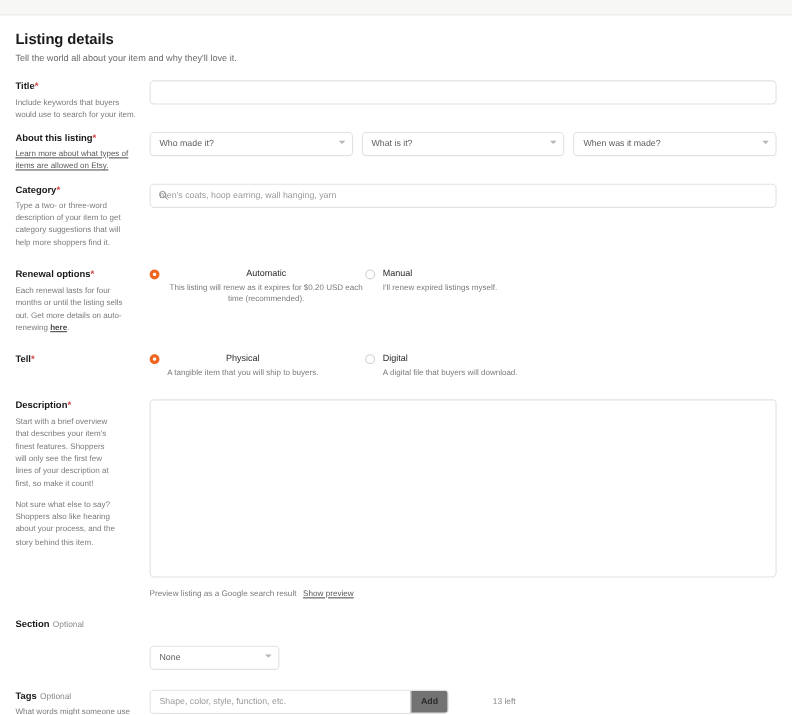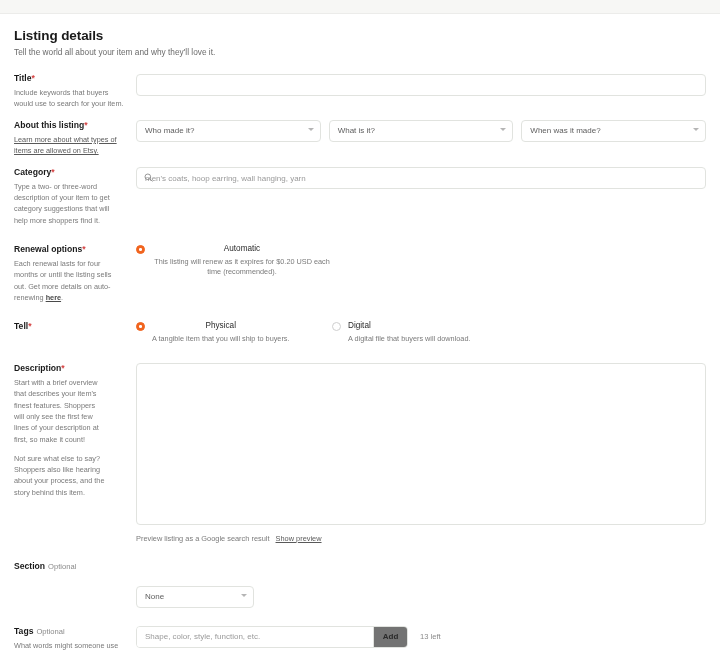--- a/index.html
+++ b/index.html
@@ -172,21 +172,21 @@
   }
   .preview-line {
     margin-top: 5px;
     font-size: 7.4px;
     color: #7a7a7a;
   }
   .preview-line .link { margin-left: 6px; }
 
   .sel-small { width: 118px; margin-top: 25px; }
 
-  .tag-row { display: flex; align-items: center; }
+  .tag-row { display: flex; align-items: center; gap: 28px; }
   .tag-input-group {
     display: flex;
     width: 272px;
     border: 1px solid #e1e3df;
     border-radius: 4px;
     overflow: hidden;
     background: #fff;
   }
   .tag-input-group .inp {
     border: none;
@@ -291,20 +291,27 @@
     </div>
     <div class="field-col">
       <div class="opts">
         <div class="opt first">
           <span class="radio on"></span>
           <span>
             <span class="opt-title" style="display:block">Automatic</span>
             <span class="opt-desc" style="display:block">This listing will renew as it expires for $0.20 USD each time (recommended).</span>
           </span>
         </div>
+        <div class="opt">
+          <span class="radio"></span>
+          <span>
+            <span class="opt-title" style="display:block">Manual</span>
+            <span class="opt-desc" style="display:block">I'll renew expired listings myself.</span>
+          </span>
+        </div>
       </div>
     </div>
   </div>
 
   <div class="row gap-lg">
     <div class="label-col">
       <div class="f-label">
         <span>Tell</span><span class="req">*</span>
       </div>
     </div>

